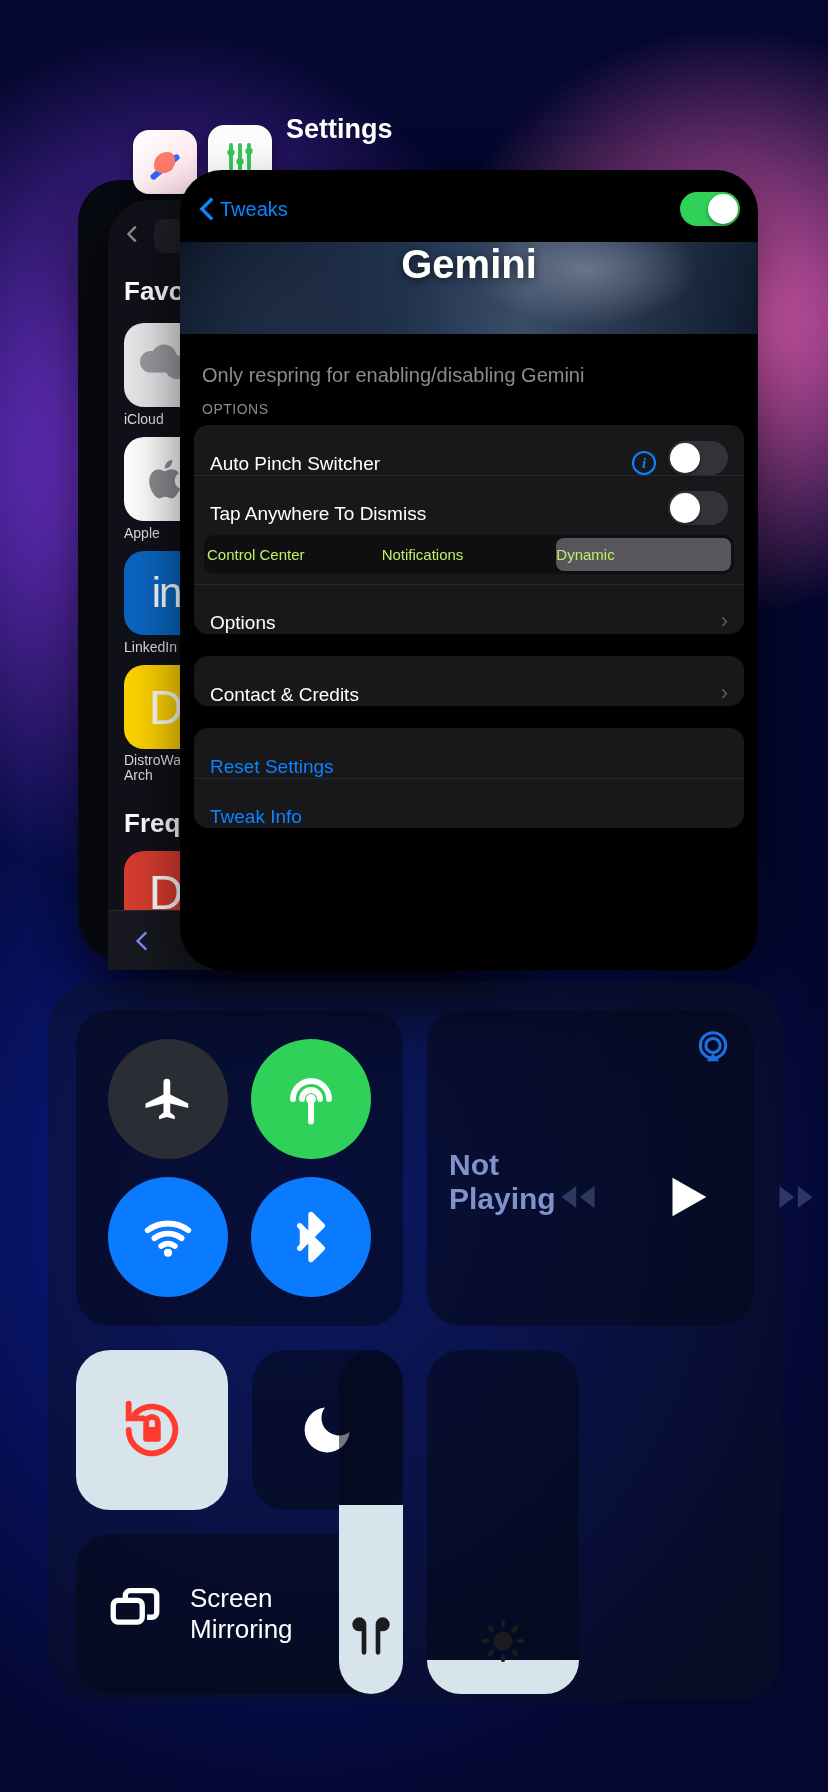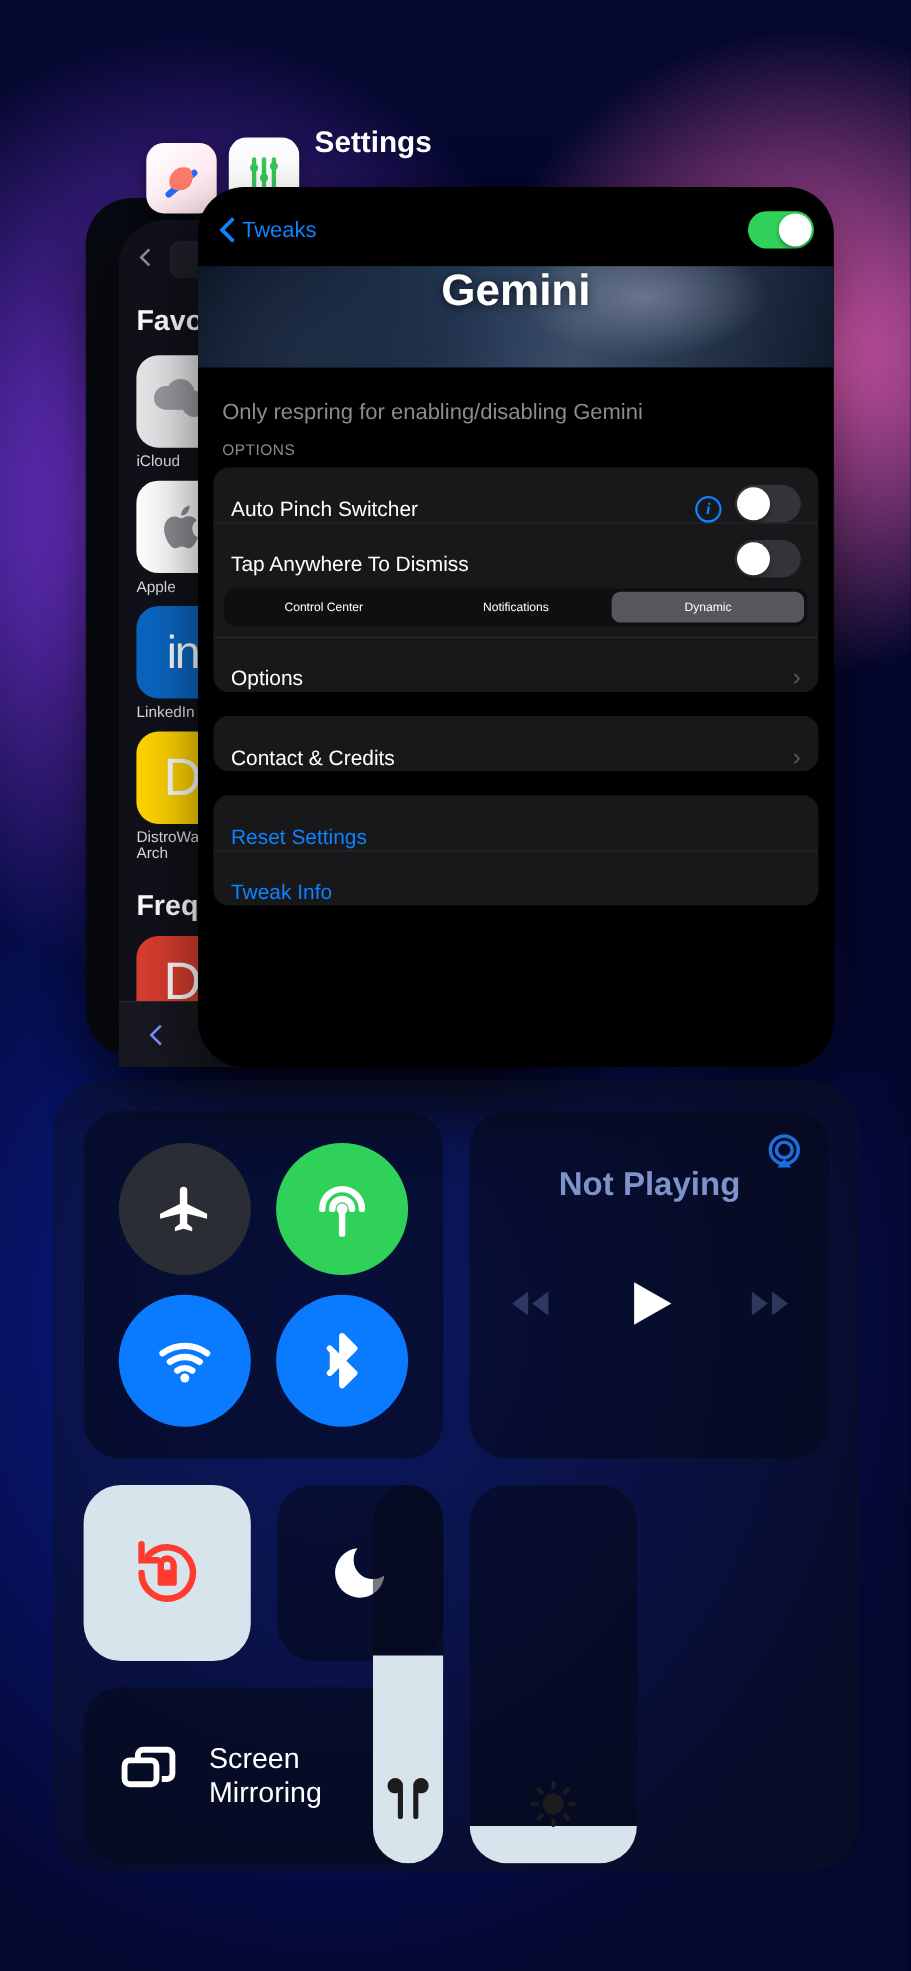--- a/index.html
+++ b/index.html
@@ -56,38 +56,38 @@
     display:flex;justify-content:center}
   .banner span{color:#fff;font-size:40px;font-weight:600;text-shadow:0 2px 8px rgba(0,0,0,.6)}
   .note{color:#8b8b90;font-size:20px;padding:30px 22px 14px}
   .group-h{color:#8b8b90;font-size:14px;letter-spacing:.5px;padding:0 22px 8px}
   .group{background:#18181b;border-radius:14px;margin:0 14px 22px;overflow:hidden}
   .row{display:flex;align-items:flex-end;min-height:50px;padding:0 16px;color:#fff;font-size:19px;border-top:1px solid #2a2a2e}
   .group .row:first-child{border-top:none}
   .row .spacer{flex:1}
   .info-i{width:24px;height:24px;border:2px solid #0a84ff;border-radius:50%;color:#0a84ff;display:flex;align-items:center;justify-content:center;font-style:italic;font-family:Georgia,serif;font-weight:bold;font-size:15px;margin-right:12px}
   .seg{display:flex;margin:10px 10px;border-radius:10px;background:#0f0f12;padding:3px}
-  .seg div{flex:1;text-align:center;color:#ffffff;font-size:11px;padding:8px 0;border-radius:8px}
+  .seg div{flex:1;text-align:left;color:#bef264;font-size:15px;padding:8px 0;border-radius:8px}
   .seg .sel{background:#56565c}
   .chev{color:#5a5a60;font-size:22px;font-weight:300}
   .linkrow{color:#0a84ff}
   
   #cc{position:absolute;left:48px;top:982px;width:734px;height:720px;border-radius:48px;
     background:rgba(15,18,30,.42);backdrop-filter:blur(2px);padding:28px;display:grid;
     grid-template-columns:1fr 1fr;grid-template-rows:316px 160px 160px;gap:24px}
   .panel{background:rgba(6,10,24,.55);border-radius:34px;position:relative}
   
   #conn{display:grid;grid-template-columns:1fr 1fr;grid-template-rows:1fr 1fr;gap:0;place-items:center;padding:20px}
   .circ{width:120px;height:120px;border-radius:50%;display:flex;align-items:center;justify-content:center}
   .c-dark{background:#2b2d34}
   .c-green{background:#30d158}
   .c-blue{background:#0a7aff}
   .circ svg{width:54px;height:54px;fill:#fff}
   
-  #media{display:flex;flex-direction:column;align-items:center;justify-content:flex-start;padding:22px}
+  #media{display:flex;align-items:center;justify-content:flex-start;padding:22px}
   #airplay{position:absolute;right:22px;top:18px}
   #media .title{color:#7f92c9;font-size:30px;font-weight:600;margin-top:28px}
   #media .controls{display:flex;align-items:center;gap:58px;margin-top:62px}
   #media .controls .ff,#media .controls .rw{opacity:.33}
   
   #row2{display:flex;gap:24px;background:none}
   .tile{flex:1;background:rgba(6,10,24,.55);border-radius:34px;display:flex;align-items:center;justify-content:center}
   .tile.light{background:#d7e4ec}
   
   #mirror{display:flex;align-items:center;padding:0 30px;gap:26px;color:#fff;font-size:26px;font-weight:500;line-height:1.2}

